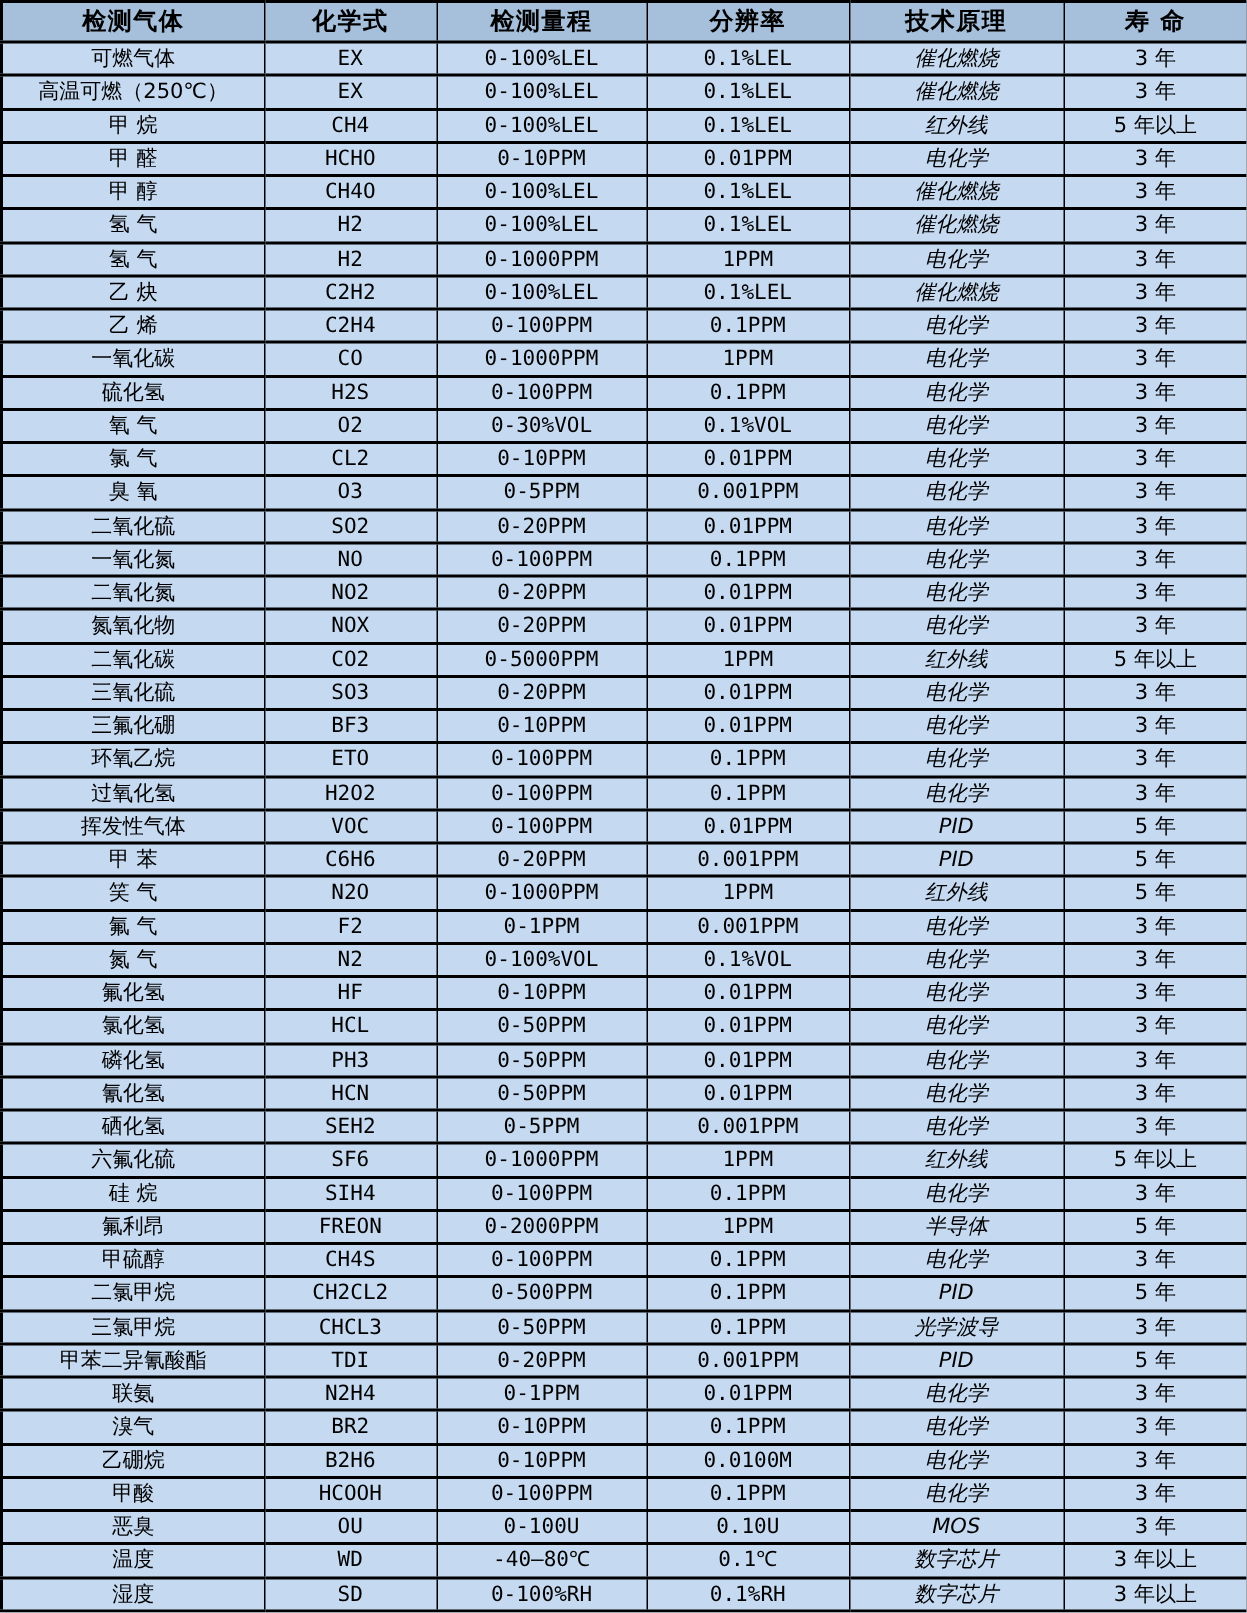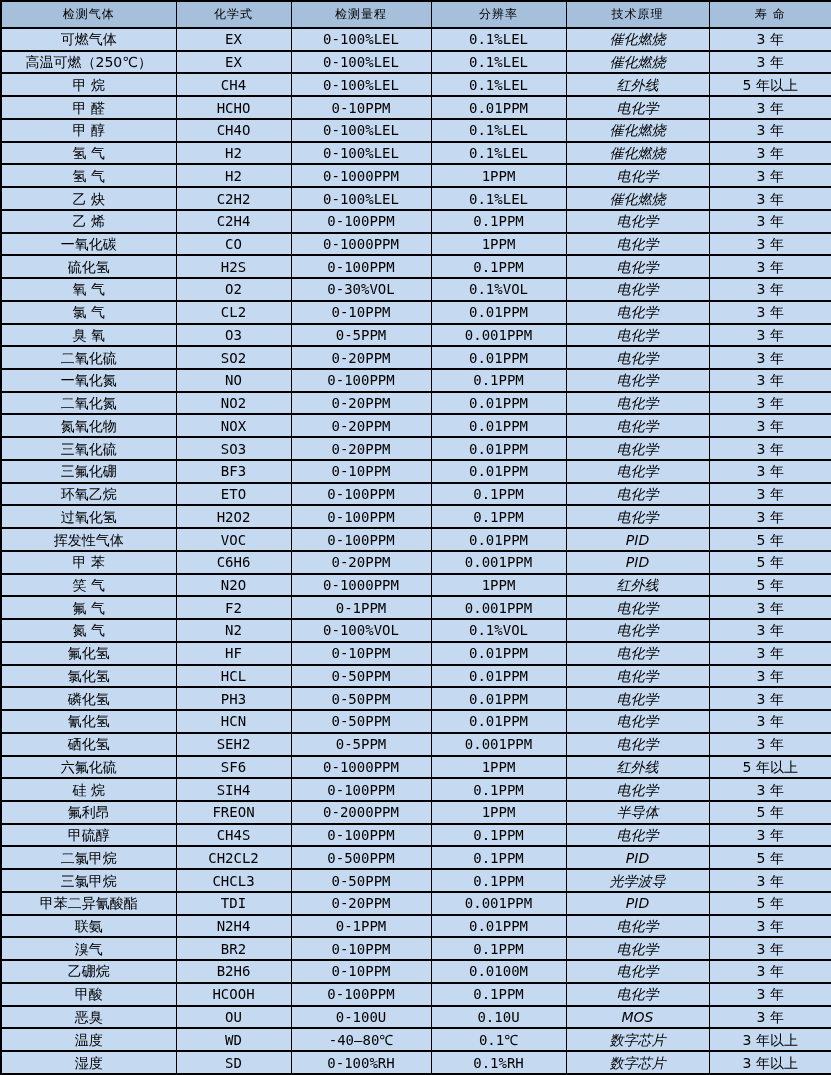--- a/index.html
+++ b/index.html
@@ -21,22 +21,22 @@
     border: solid #000;
     border-width: 2px 1px;
     text-align: center;
     vertical-align: middle;
     padding: 0 2px;
     overflow: hidden;
     white-space: nowrap;
   }
   #spec-table thead th {
     background: #a6c0dc;
-    font-size: 12px;
-    font-weight: normal;
+    font-size: 16px;
+    font-weight: bold;
     height: 25px;
     letter-spacing: 1px;
   }
   #spec-table td {
     font-size: 14px;
     line-height: 1;
   }
   .c-gas   { font-size: 14px; }
   .c-latin { font-family: "DejaVu Sans Mono", monospace; font-size: 12px; }
   .c-cn    { font-size: 14px; font-style: italic; }
@@ -203,20 +203,28 @@
       </tr>
       <tr>
         <td class="c-gas">氮氧化物</td>
         <td class="c-latin">NOX</td>
         <td class="c-latin">0-20PPM</td>
         <td class="c-latin">0.01PPM</td>
         <td class="c-cn">电化学</td>
         <td class="c-life">3 年</td>
       </tr>
       <tr>
+        <td class="c-gas">二氧化碳</td>
+        <td class="c-latin">CO2</td>
+        <td class="c-latin">0-5000PPM</td>
+        <td class="c-latin">1PPM</td>
+        <td class="c-cn">红外线</td>
+        <td class="c-life">5 年以上</td>
+      </tr>
+      <tr>
         <td class="c-gas">三氧化硫</td>
         <td class="c-latin">SO3</td>
         <td class="c-latin">0-20PPM</td>
         <td class="c-latin">0.01PPM</td>
         <td class="c-cn">电化学</td>
         <td class="c-life">3 年</td>
       </tr>
       <tr>
         <td class="c-gas">三氟化硼</td>
         <td class="c-latin">BF3</td>

